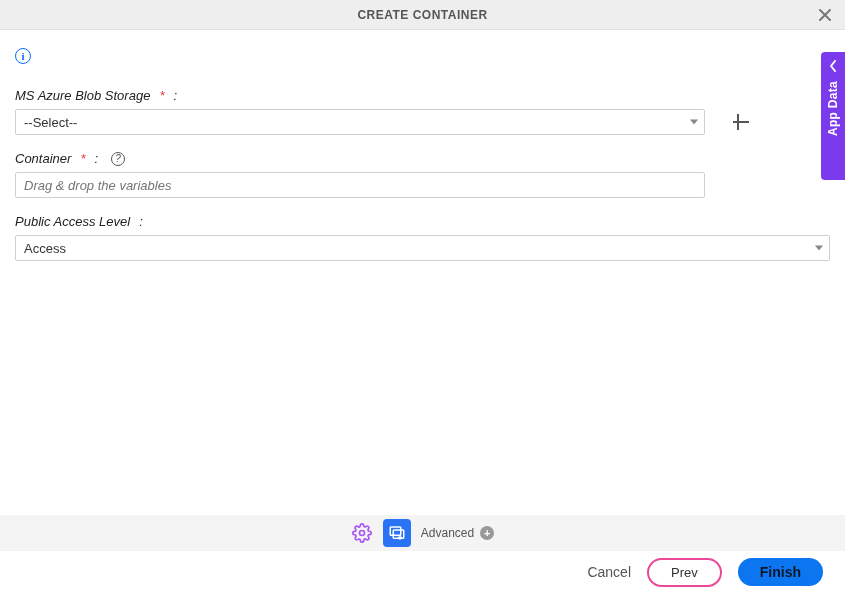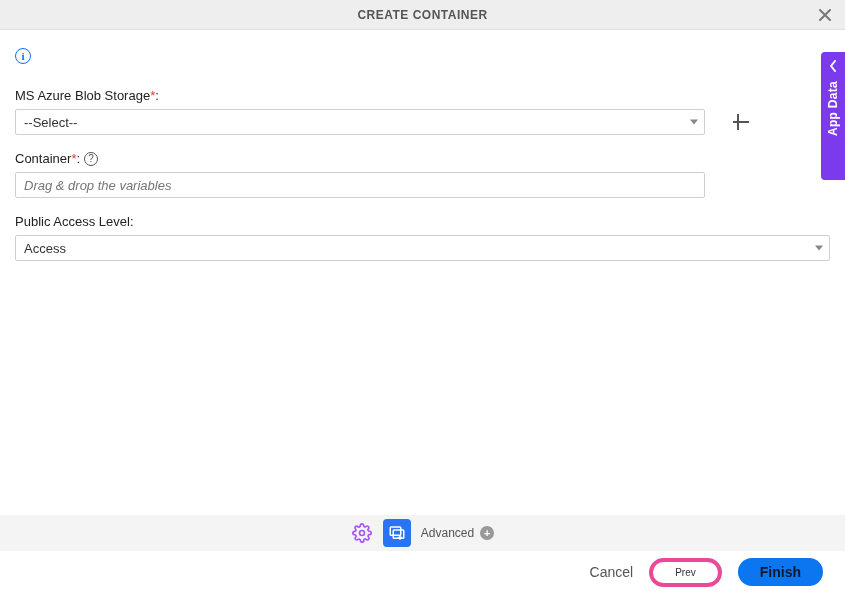--- a/index.html
+++ b/index.html
@@ -73,22 +73,23 @@
 
   .form-field {
     margin-bottom: 16px;
   }
   .form-label {
     font-size: 13px;
     color: #222;
     font-weight: 500;
     display: flex;
     align-items: center;
-    gap: 0;
+    gap: 9px;
     margin-bottom: 6px;
+    font-style: italic;
   }
   .req { color: #e53935; }
   .help-icon {
     width: 14px;
     height: 14px;
     border: 1.3px solid #555;
     border-radius: 50%;
     display: flex;
     align-items: center;
     justify-content: center;
@@ -252,24 +253,24 @@
     gap: 16px;
     padding-right: 14px;
     background: #fff;
   }
   .btn-link {
     font-size: 14px;
     color: #555;
     cursor: pointer;
   }
   .btn-outline {
-    border: 4px solid #ec4899;
+    border: 2px solid #ec4899;
     border-radius: 16px;
     padding: 5px 22px;
-    font-size: 10px;
+    font-size: 13px;
     color: #333;
     background: #fff;
     cursor: pointer;
   }
   .btn-primary {
     border: none;
     border-radius: 16px;
     padding: 6px 22px;
     font-size: 14px;
     color: #0f172a;

